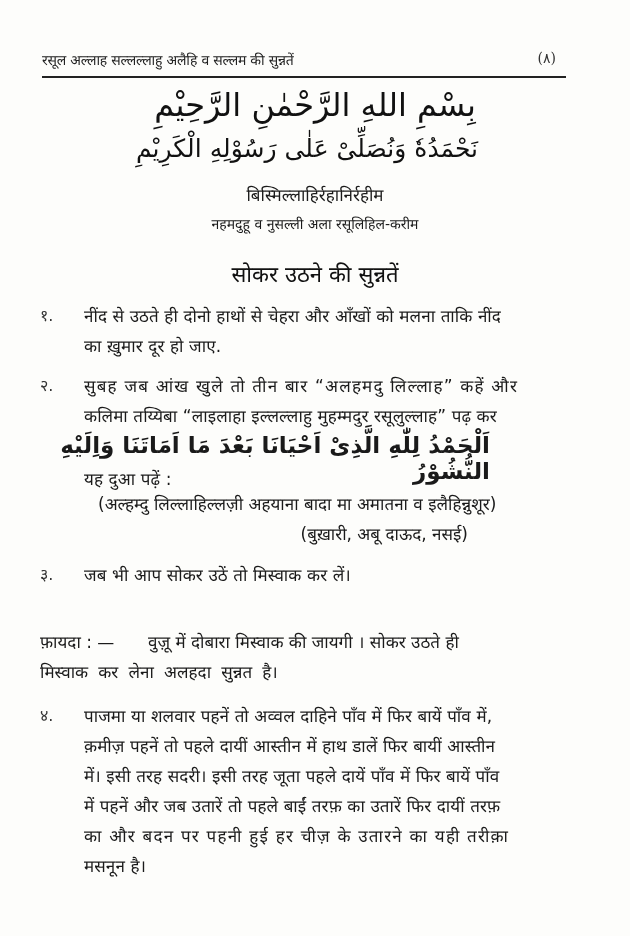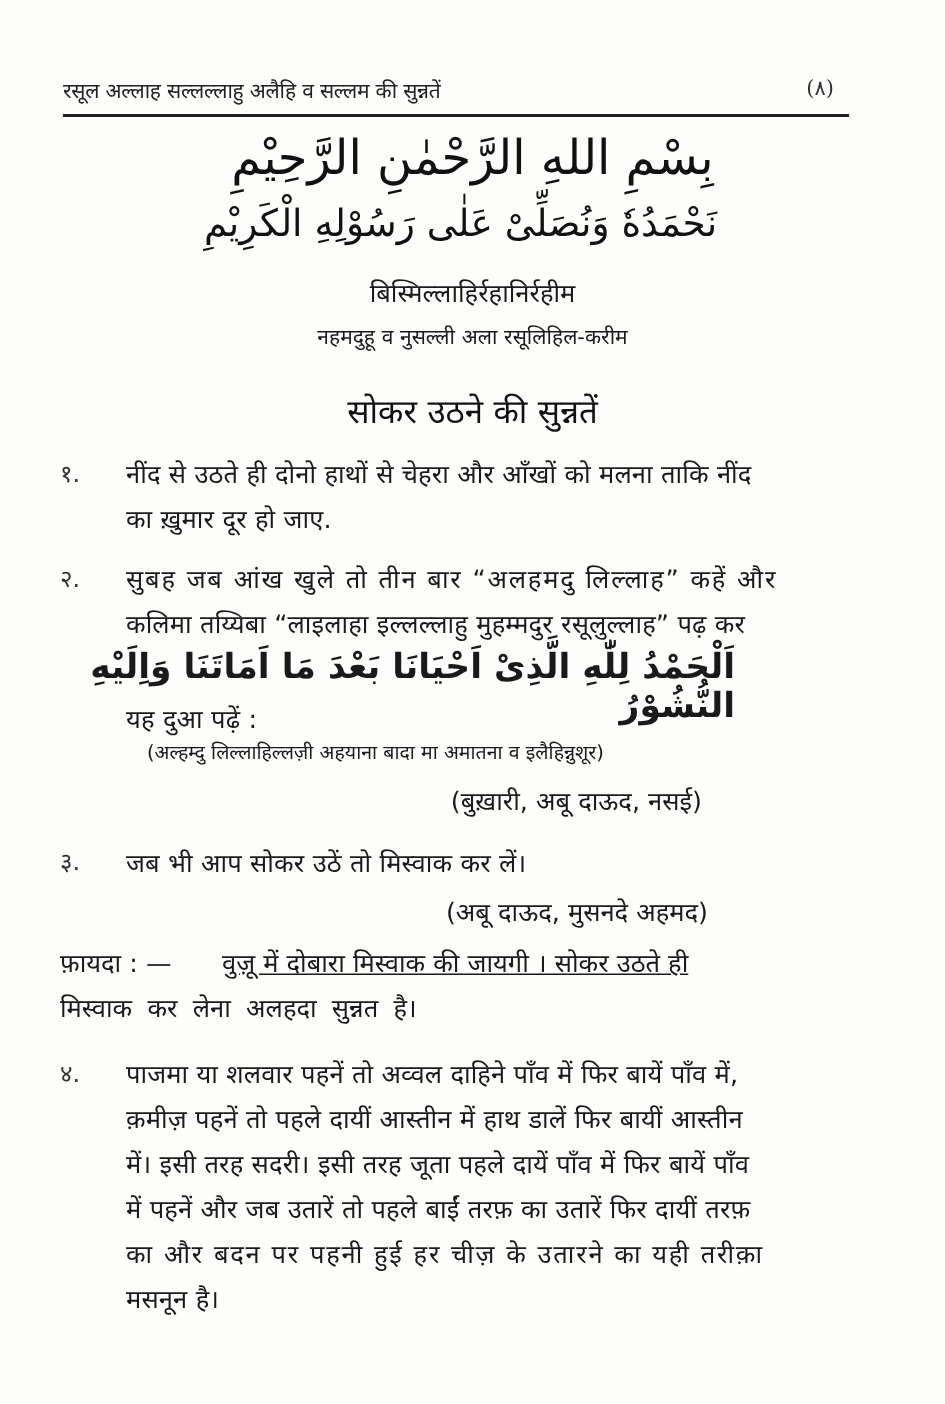--- a/index.html
+++ b/index.html
@@ -51,29 +51,29 @@
     }
     .line.wide { letter-spacing: 1.2px; }
     .dua-ar {
       position: absolute; left: 0; width: 630px; top: 432px;
       padding-right: 0;
       text-align: right; direction: rtl; font-size: 23px; font-weight: bold;
       box-sizing: border-box; padding-left: 0;
     }
     .dua-ar span { position: absolute; right: 140px; top: 0; }
     .translit {
-      position: absolute; left: 98px; top: 492px; font-size: 13px; white-space: nowrap;
+      position: absolute; left: 98px; top: 492px; font-size: 17px; white-space: nowrap;
     }
     .ref {
       position: absolute; right: 88px; font-size: 17px; white-space: nowrap;
     }
     .ref-1 { top: 522px; }
     .ref-2 { top: 596px; right: 84px; }
     .faida-label { position: absolute; left: 40px; top: 630px; font-size: 17px; }
-    .faida-text { position: absolute; left: 148px; top: 630px; font-size: 17px; white-space: nowrap; text-decoration: underline; }
+    .faida-text { position: absolute; left: 148px; top: 630px; font-size: 17px; white-space: nowrap; }
     .faida-line2 { position: absolute; left: 40px; top: 660px; font-size: 17px; white-space: nowrap; font-family: Liberation Mono, monospace; }
   </style>
 </head>
 <body>
 
 <div class="page">
 
   <div class="running-header">
     <span class="running-title">रसूल अल्लाह सल्लल्लाहु अलैहि व सल्लम की सुन्नतें</span>
     <span class="page-number">(٨)</span>
@@ -101,21 +101,20 @@
   <div class="dua-ar">
     <span>اَلْحَمْدُ لِلّٰهِ الَّذِىْ اَحْيَانَا بَعْدَ مَا اَمَاتَنَا وَاِلَيْهِ النُّشُوْرُ</span>
   </div>
   <div class="translit">(अल्हम्दु लिल्लाहिल्लज़ी अहयाना बादा मा अमातना व इलैहिन्नुशूर)</div>
   <div class="ref ref-1">(बुख़ारी, अबू दाऊद, नसई)</div>
 
   <div class="item" style="top:563px;">
     <span class="num" style="top:0;">३.</span>
     <span class="line" style="top:0;">जब भी आप सोकर उठें तो मिस्वाक कर लें।</span>
   </div>
-  <div class="ref ref-2">(अबू दाऊद, मुसनदे अहमद)</div>
 
   <span class="faida-label">फ़ायदा : —</span>
   <span class="faida-text">वुज़ू  में दोबारा  मिस्वाक की जायगी । सोकर उठते ही</span>
   <span class="faida-line2">मिस्वाक कर लेना अलहदा सुन्नत है।</span>
 
   <div class="item" style="top:704px;">
     <span class="num" style="top:0;">४.</span>
     <span class="line" style="top:0;">पाजमा या शलवार पहनें तो अव्वल दाहिने पाँव में फिर बायें पाँव में,</span>
     <span class="line" style="top:30px;">क़मीज़ पहनें तो पहले दायीं आस्तीन में हाथ डालें फिर बायीं आस्तीन</span>
     <span class="line" style="top:60px;">में। इसी तरह सदरी। इसी तरह जूता पहले दायें पाँव में फिर बायें पाँव</span>

